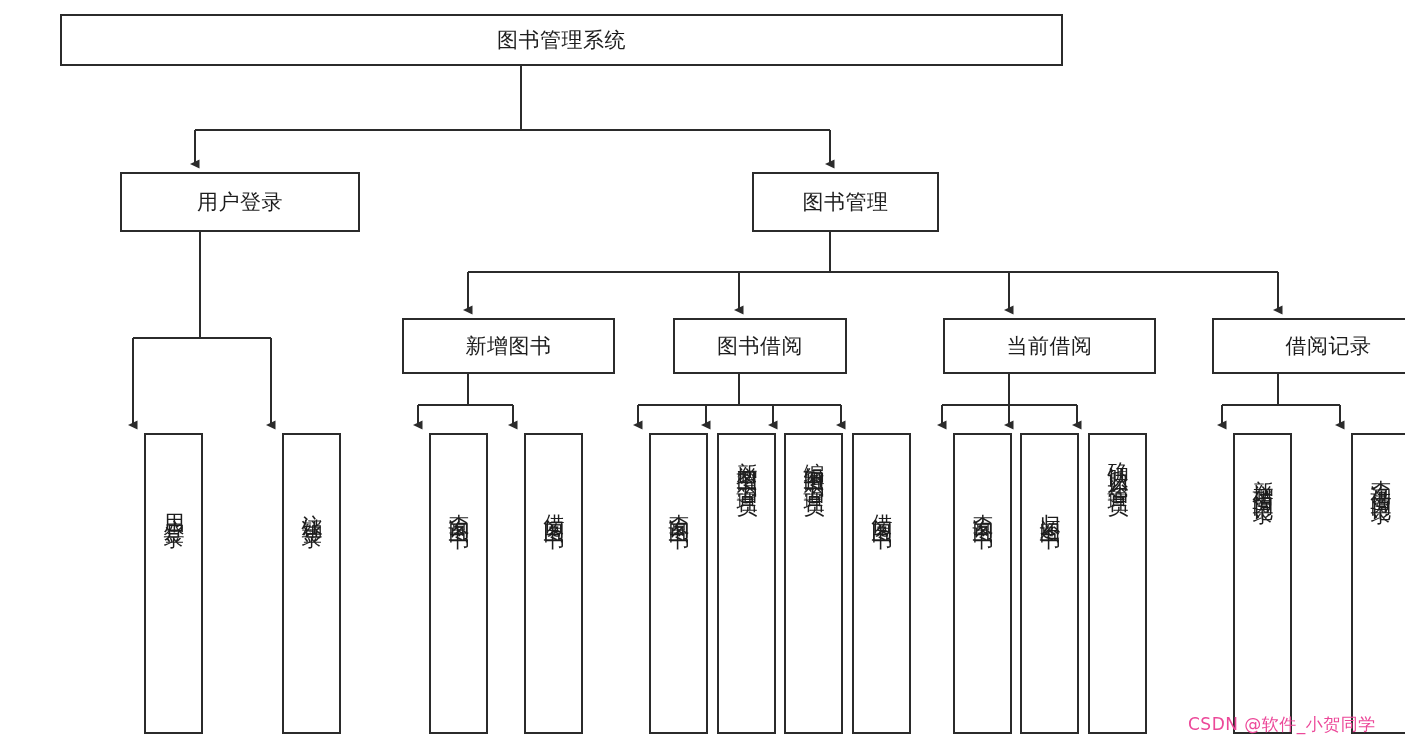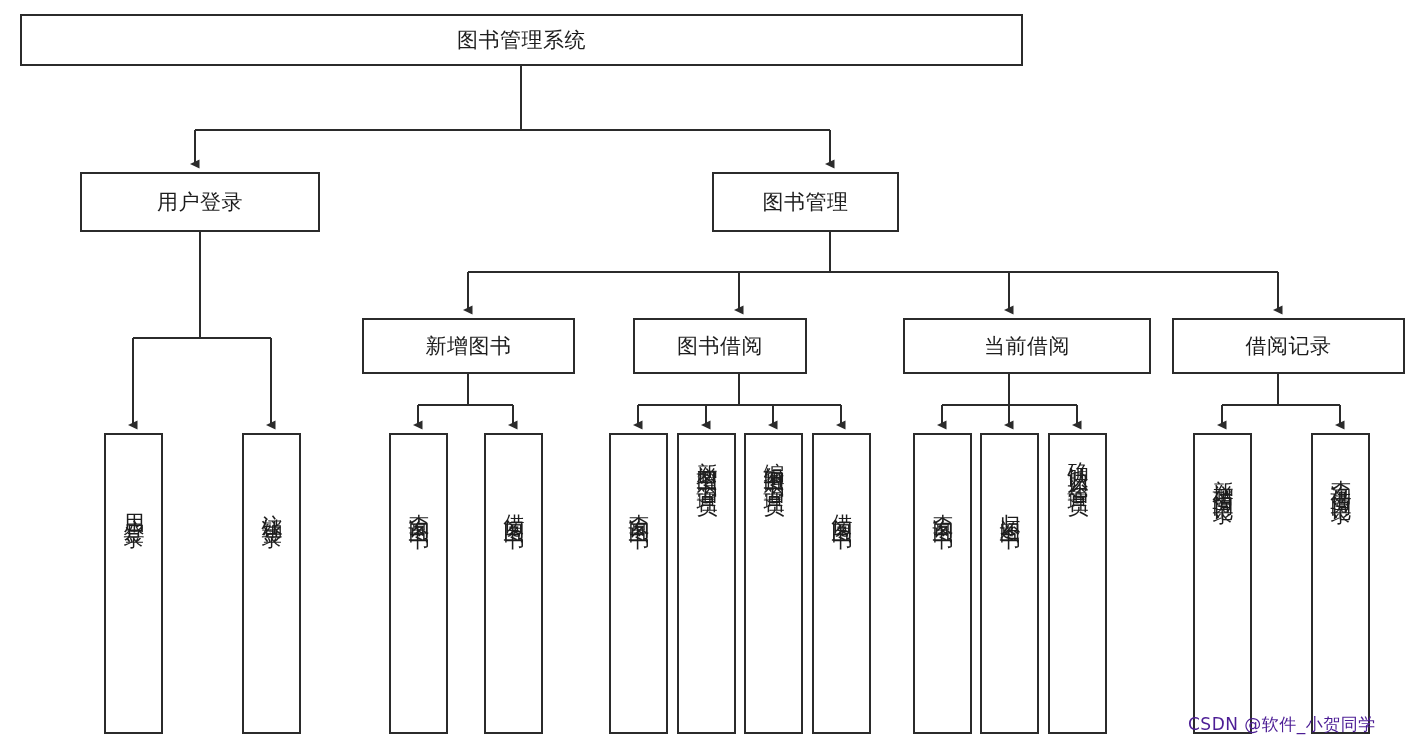--- a/index.html
+++ b/index.html
@@ -27,20 +27,21 @@
   }
   .node {
     position: absolute;
     box-sizing: border-box;
     background: #ffffff;
     border: 2px solid #2b2b2b;
     display: flex;
     align-items: center;
     justify-content: center;
     z-index: 3;
+    margin-left: 40px;
   }
   .node-label {
     font-size: 21px;
     color: #1d1d1d;
     line-height: 1.18;
     letter-spacing: 0.5px;
     white-space: nowrap;
   }
   .node.leaf {
     align-items: flex-start;
@@ -59,21 +60,21 @@
     margin-top: 52px;
   }
   .node.leaf.high .node-label {
     margin-top: 0px;
   }
   .watermark {
     position: absolute;
     left: 1188px;
     top: 713px;
     font-size: 17px;
-    color: #4c1d95;
+    color: #ec4899;
     white-space: nowrap;
     z-index: 6;
     letter-spacing: 0.5px;
   }
 </style>
 </head>
 <body>
 
 <div id="canvas">
 
@@ -137,21 +138,21 @@
   <div class="node" style="left:712px; top:172px; width:187px; height:60px;">
     <span class="node-label">图书管理</span>
   </div>
 
   <div class="node" style="left:362px; top:318px; width:213px; height:56px;">
     <span class="node-label">新增图书</span>
   </div>
   <div class="node" style="left:633px; top:318px; width:174px; height:56px;">
     <span class="node-label">图书借阅</span>
   </div>
-  <div class="node" style="left:903px; top:318px; width:248px; height:56px;">
+  <div class="node" style="left:903px; top:318px; width:213px; height:56px;">
     <span class="node-label">当前借阅</span>
   </div>
   <div class="node" style="left:1172px; top:318px; width:233px; height:56px;justify-content:center;">
     <span class="node-label">借阅记录</span>
   </div>
 
   <div class="node leaf mid" style="left:104px; top:433px; width:59px; height:301px;">
     <span class="node-label">用户登录</span>
   </div>
   <div class="node leaf mid" style="left:242px; top:433px; width:59px; height:301px;">

